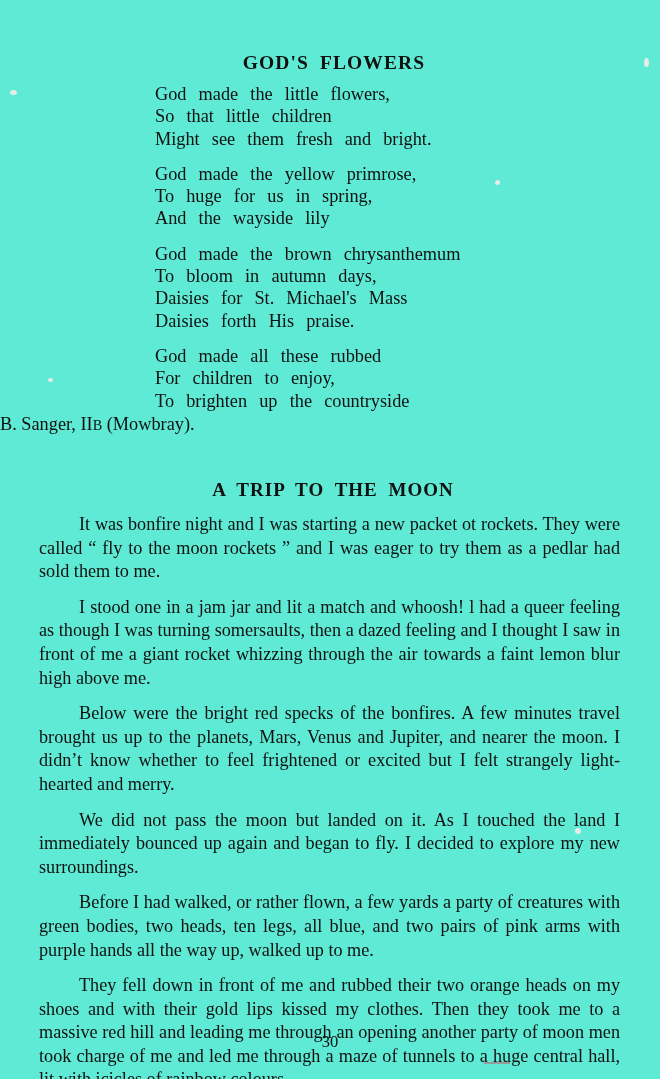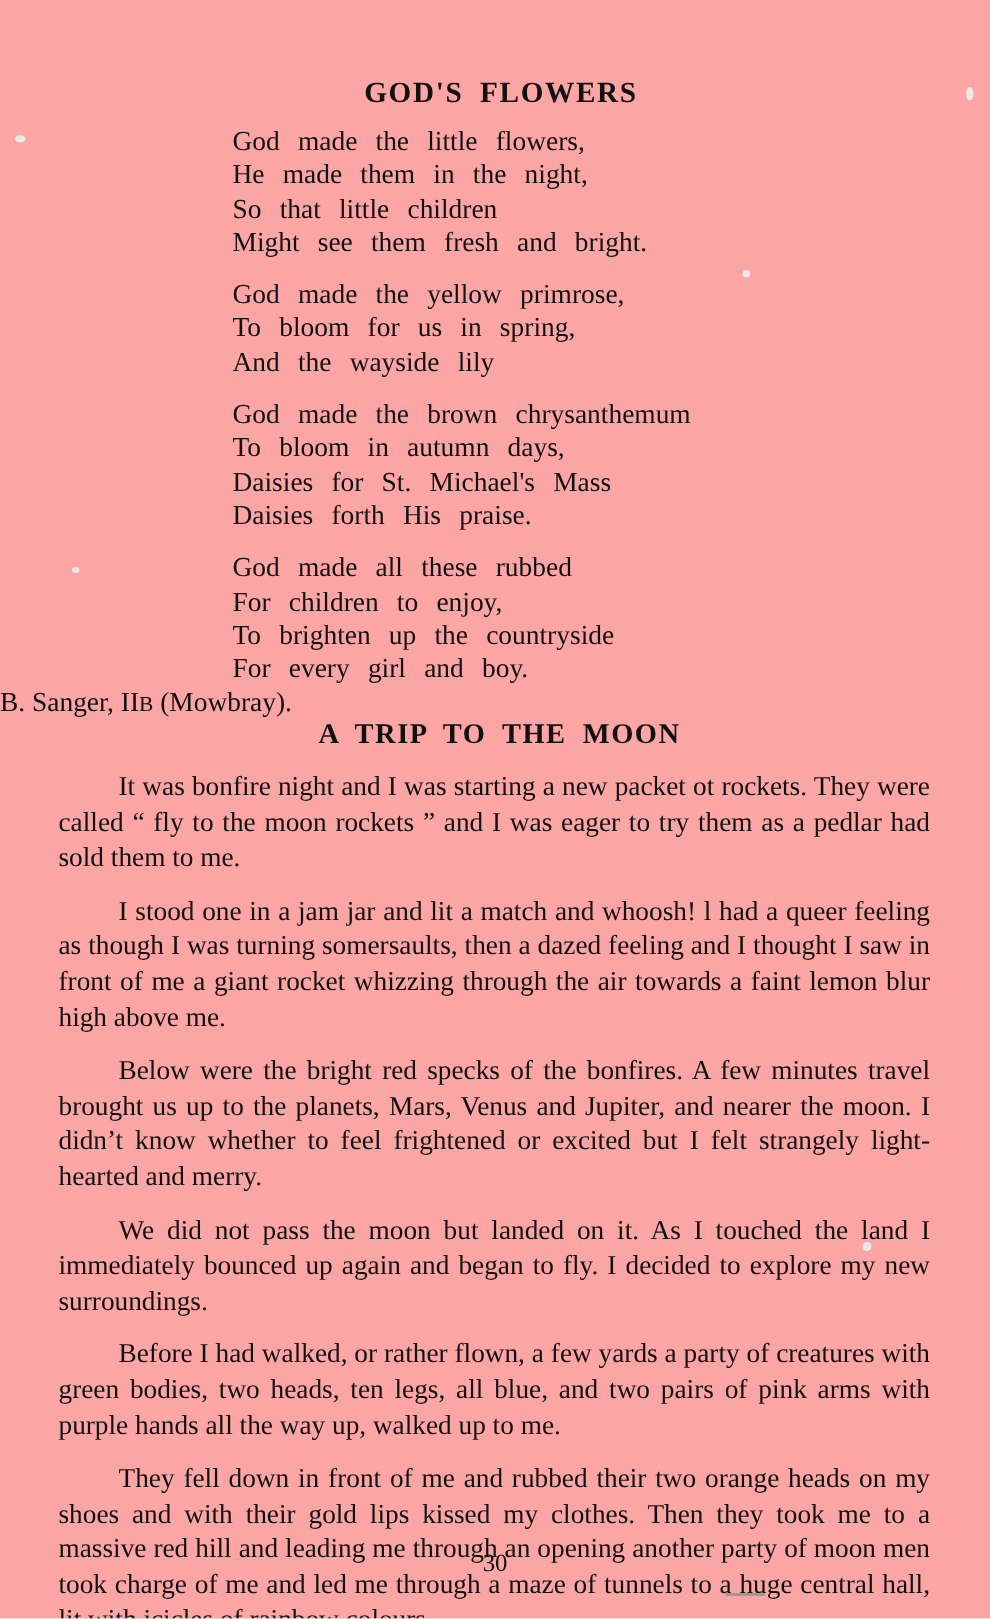--- a/index.html
+++ b/index.html
@@ -4,21 +4,21 @@
 <style>
   html, body {
     margin: 0;
     padding: 0;
     background: #ffffff;
   }
   .page {
     position: relative;
     width: 660px;
     height: 1079px;
-    background: #fca5a5;
+    background: #5eead4;
     overflow: hidden;
     font-family: "Liberation Serif", "DejaVu Serif", serif;
     color: #111111;
   }
 
   
   .poem-section {
     position: absolute;
     left: 0;
     top: 52px;
@@ -124,43 +124,41 @@
   <div class="speckle" style="left:575px; top:828px; width:6px; height:6px;"></div>
 
   <section class="poem-section">
 
     <h1 class="poem-title">GOD'S  FLOWERS</h1>
 
     <div class="poem-body">
 
       <div class="stanza">
         <div class="verse-line">God  made  the  little  flowers,</div>
-        <div class="verse-line">He  made  them  in  the  night,</div>
         <div class="verse-line">So  that  little  children</div>
         <div class="verse-line">Might  see  them  fresh  and  bright.</div>
       </div>
 
       <div class="stanza">
         <div class="verse-line">God  made  the  yellow  primrose,</div>
-        <div class="verse-line">To  bloom  for  us  in  spring,</div>
+        <div class="verse-line">To  huge  for  us  in  spring,</div>
         <div class="verse-line">And  the  wayside  lily</div>
       </div>
 
       <div class="stanza">
         <div class="verse-line">God  made  the  brown  chrysanthemum</div>
         <div class="verse-line">To  bloom  in  autumn  days,</div>
         <div class="verse-line">Daisies  for  St.  Michael's  Mass</div>
         <div class="verse-line">Daisies  forth  His  praise.</div>
       </div>
 
       <div class="stanza">
         <div class="verse-line">God  made  all  these  rubbed</div>
         <div class="verse-line">For  children  to  enjoy,</div>
         <div class="verse-line">To  brighten  up  the  countryside</div>
-        <div class="verse-line">For  every  girl  and  boy.</div>
       </div>
 
     </div>
 
     <div class="attribution"><span>B. Sanger, II</span><span class="smallcap">B</span><span> (Mowbray).</span></div>
 
   </section>
 
   <section class="article-section">
 

